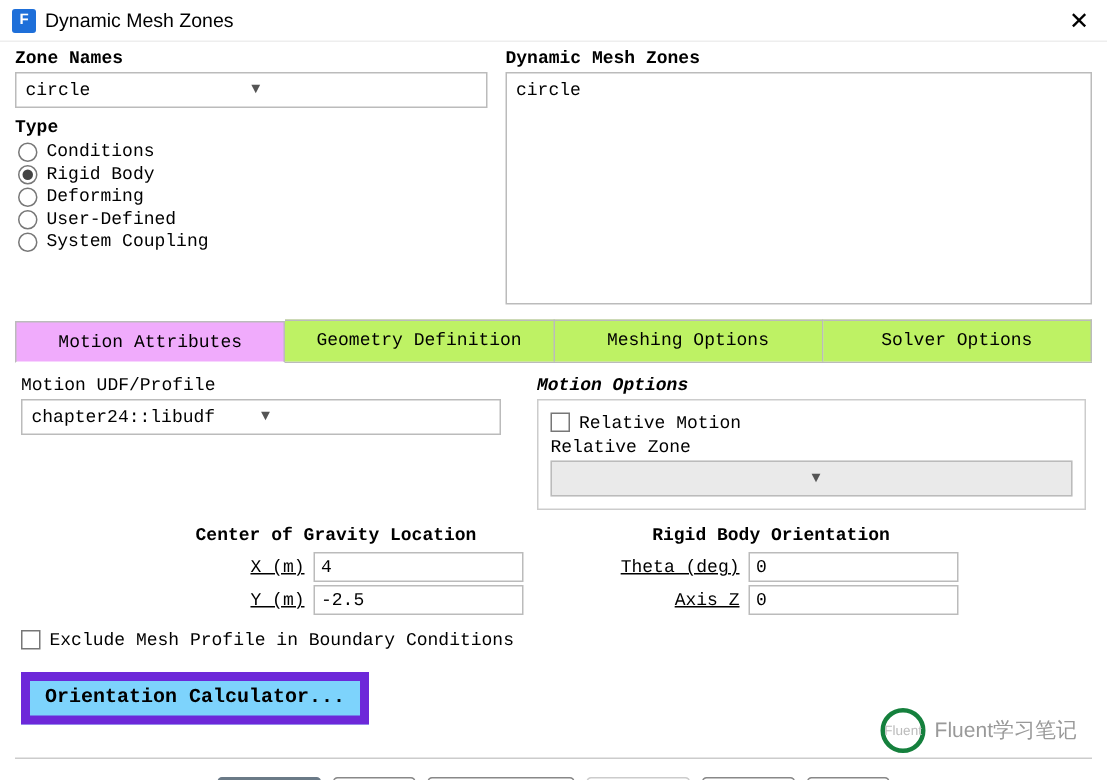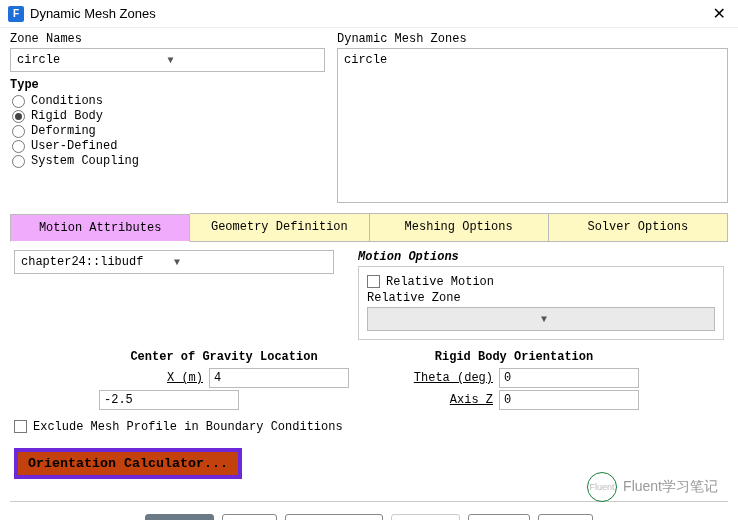--- a/index.html
+++ b/index.html
@@ -5,58 +5,58 @@
   * { box-sizing: border-box; margin: 0; padding: 0; }
   body { font-family: "Microsoft YaHei", "SimSun", sans-serif; font-size: 12px; background: #fff; color: #000; width: 738px; height: 520px; overflow: hidden; }
   .titlebar { display: flex; align-items: center; height: 28px; padding: 0 8px; border-bottom: 1px solid #eee; }
   .titlebar .icon { width: 16px; height: 16px; background: #1e6fd9; color: #fff; display: flex; align-items: center; justify-content: center; font-size: 10px; font-weight: bold; border-radius: 2px; margin-right: 6px; }
   .titlebar .title { flex: 1; font-size: 13px; }
   .titlebar .close { font-size: 16px; cursor: pointer; padding: 0 4px; }
   .body { padding: 4px 10px; }
   .top { display: flex; gap: 12px; }
   .left-col { width: 315px; }
   .right-col { flex: 1; }
-  .label { font-family: "Courier New", monospace; font-size: 12px; margin-bottom: 2px; }
+  .label { font-family: "Courier New", monospace; font-size: 12px; margin-bottom: 2px; font-weight: bold; }
   .dropdown { width: 100%; height: 24px; border: 1px solid #bbb; background: #fff; display: flex; align-items: center; padding: 0 6px; cursor: pointer; }
   .dropdown span { flex: 1; font-family: "Courier New", monospace; }
   .dropdown .arrow { font-size: 10px; color: #555; }
   .listbox { width: 100%; height: 155px; border: 1px solid #bbb; background: #fff; padding: 4px 6px; font-family: "Courier New", monospace; overflow: auto; }
   .group-label { font-family: "Courier New", monospace; font-weight: bold; margin: 6px 0 2px; }
   .radio-group { margin-left: 2px; }
   .radio-row { display: flex; align-items: center; gap: 6px; margin: 1px 0; font-family: "Courier New", monospace; cursor: pointer; }
   .radio { width: 13px; height: 13px; border: 1px solid #777; border-radius: 50%; display: inline-flex; align-items: center; justify-content: center; }
   .radio.checked::after { content: ""; width: 7px; height: 7px; background: #444; border-radius: 50%; }
   .tabs { display: flex; margin-top: 10px; border-bottom: 1px solid #bbb; }
-  .tab { flex: 1; text-align: center; padding: 6px 0; font-family: "Courier New", monospace; background: #fef9c3; border: 1px solid #bbb; border-bottom: none; cursor: pointer; font-size: 12px; }
+  .tab { flex: 1; text-align: center; padding: 6px 0; font-family: "Courier New", monospace; background: #bef264; border: 1px solid #bbb; border-bottom: none; cursor: pointer; font-size: 12px; }
   .tab.active { background: #f0abfc; font-weight: normal; position: relative; top: 1px; border-bottom: 1px solid #fff; }
   .tab + .tab { border-left: none; }
   .tab-panel { padding: 8px 4px; }
   .panel-row { display: flex; gap: 24px; }
   .panel-col { flex: 1; }
   .section-label { font-family: "Courier New", monospace; margin-bottom: 2px; }
   .section-label.bold { font-weight: bold; font-style: italic; }
   .options-box { border: 1px solid #ccc; padding: 6px 8px 8px; }
   .checkbox-row { display: flex; gap: 6px; font-family: "Courier New", monospace; cursor: pointer; margin: 2px 0; }
   .checkbox { width: 13px; height: 13px; border: 1px solid #777; display: inline-block; }
   .sub-label { font-family: Liberation Mono, monospace; margin: 2px 0; }
   .dropdown.disabled { background: #eaeaea; }
   .field-row { display: flex; align-items: center; margin: 2px 0; }
   .field-row .flabel { font-family: "Courier New", monospace; width: 110px; text-align: right; padding-right: 6px; white-space: nowrap; text-decoration: underline; }
   .field-row input { width: 140px; height: 20px; border: 1px solid #bbb; padding: 0 4px; font-family: "Courier New", monospace; font-size: 12px; }
   .center-heading { font-family: "Courier New", monospace; font-weight: bold; margin: 10px 0 4px; text-align: center; }
   .cog-section { display: flex; gap: 40px; justify-content: center; }
   .exclude-row { margin: 8px 0; }
-  .orient-btn { margin: 6px 0; padding: 4px 10px; font-family: "Courier New", monospace; background: #c2410c; border: 4px solid #6d28d9; cursor: pointer; font-weight: bold; }
+  .orient-btn { margin: 6px 0; padding: 4px 10px; font-family: "Courier New", monospace; background: #7dd3fc; border: 6px solid #6d28d9; cursor: pointer; font-weight: bold; }
   hr { border: none; border-top: 1px solid #ccc; margin: 8px 0; }
   .button-row { display: flex; gap: 8px; align-items: center; justify-content: center; padding: 4px 0; }
   .btn { padding: 5px 12px; font-family: "Courier New", monospace; border: 1px solid #888; background: #fff; cursor: pointer; border-radius: 3px; font-weight: bold; font-size: 12px; }
   .btn.primary { background: #6b7a87; color: #fff; border-color: #6b7a87; }
   .btn.disabled { color: #aaa; border-color: #ccc; cursor: default; }
   .watermark { display: flex; align-items: center; gap: 6px; color: #999; font-size: 14px; position: absolute; right: 20px; bottom: 18px; }
-  .watermark .circ { width: 30px; height: 30px; border: 1px solid #15803d; border-radius: 50%; display: flex; align-items: center; justify-content: center; font-size: 9px; color: #bbb; text-align: center; line-height: 1; }
+  .watermark .circ { width: 30px; height: 30px; border: 3px solid #15803d; border-radius: 50%; display: flex; align-items: center; justify-content: center; font-size: 9px; color: #bbb; text-align: center; line-height: 1; }
 </style>
 </head>
 <body>
 
 <div class="titlebar">
   <div class="icon">F</div>
   <div class="title">Dynamic Mesh Zones</div>
   <div class="close">✕</div>
 </div>
 
@@ -103,20 +103,21 @@
   <div class="tabs" id="tabs">
       <div class="tab active">Motion Attributes</div>
       <div class="tab">Geometry Definition</div>
       <div class="tab">Meshing Options</div>
       <div class="tab">Solver Options</div>
     </div>
 
   <div class="tab-panel">
     <div class="panel-row">
       <div class="panel-col" style="max-width:320px">
+        <div class="section-label">Motion UDF/Profile</div>
         <div class="dropdown">
           <span>chapter24::libudf</span>
           <span class="arrow">▼</span>
         </div>
       </div>
       <div class="panel-col">
         <div class="section-label bold">Motion Options</div>
         <div class="options-box">
           <div class="checkbox-row">
             <span class="checkbox"></span>
@@ -132,20 +133,21 @@
     </div>
 
     <div class="cog-section">
       <div>
         <div class="center-heading">Center of Gravity Location</div>
         <div class="field-row">
           <div class="flabel">X (m)</div>
           <input value="4" style="">
         </div>
         <div class="field-row">
+          <div class="flabel">Y (m)</div>
           <input value="-2.5" style="">
         </div>
       </div>
       <div>
         <div class="center-heading">Rigid Body Orientation</div>
         <div class="field-row">
           <div class="flabel">Theta (deg)</div>
           <input value="0" style="">
         </div>
         <div class="field-row">

